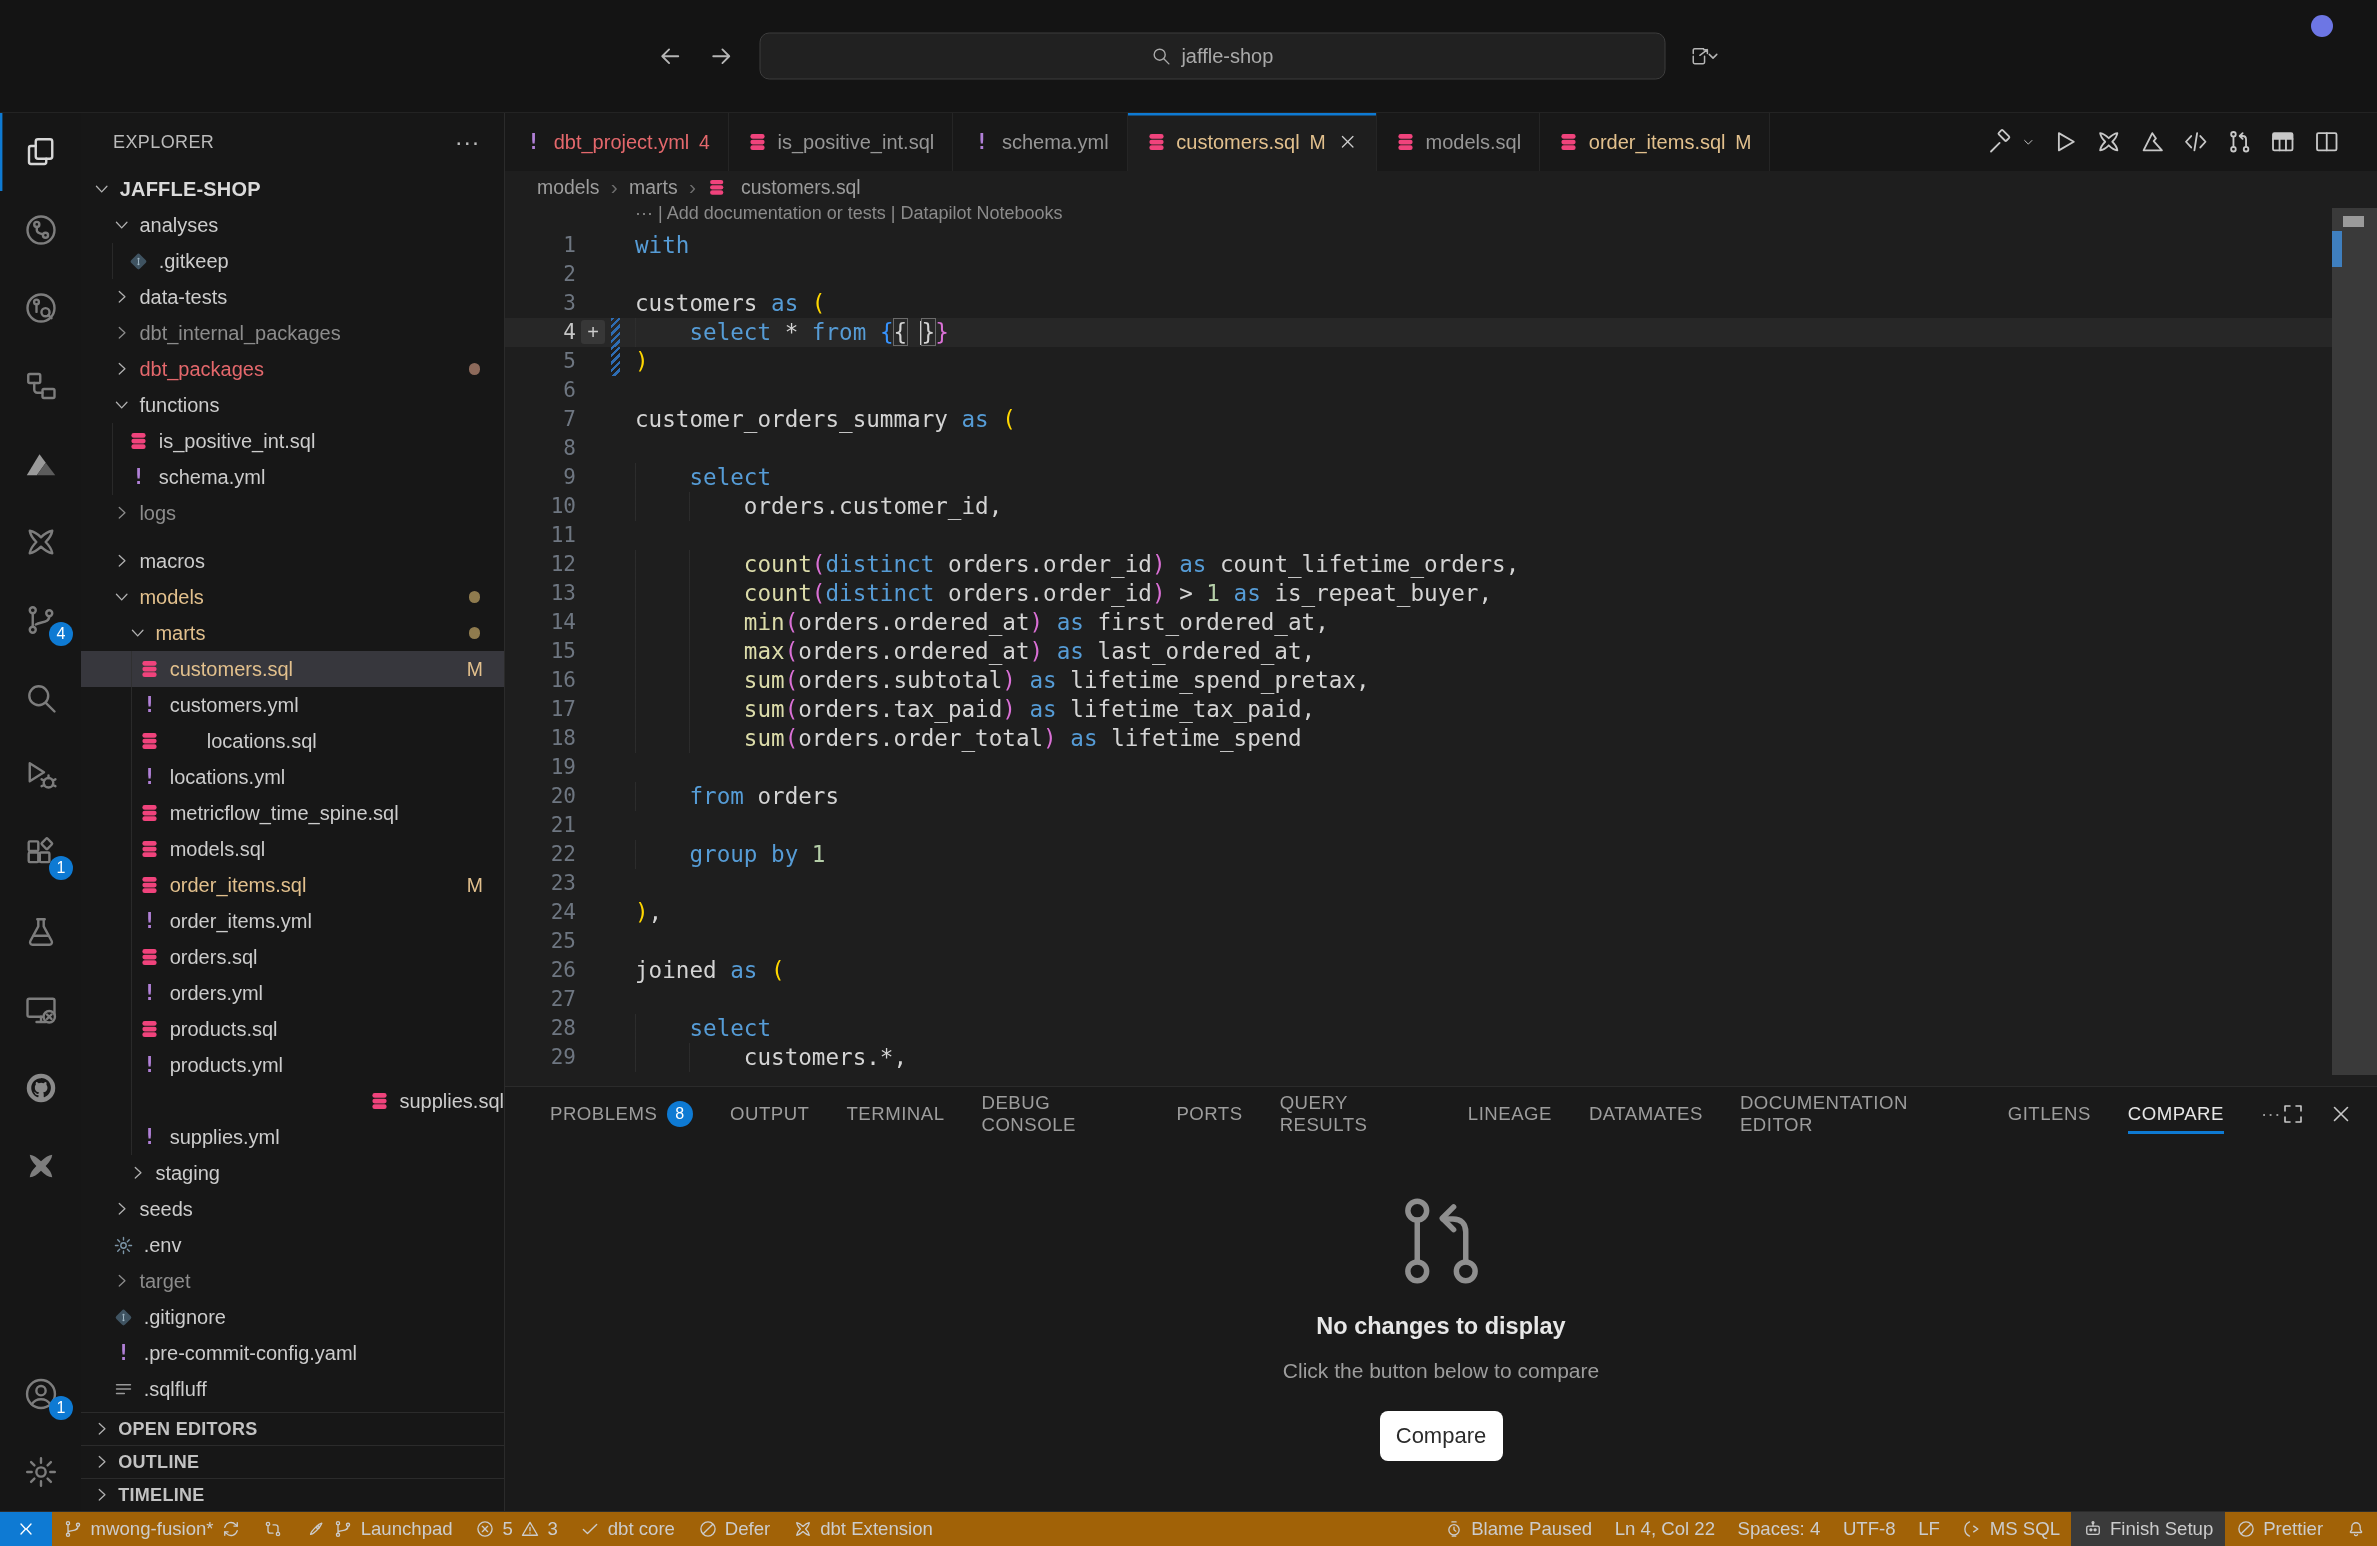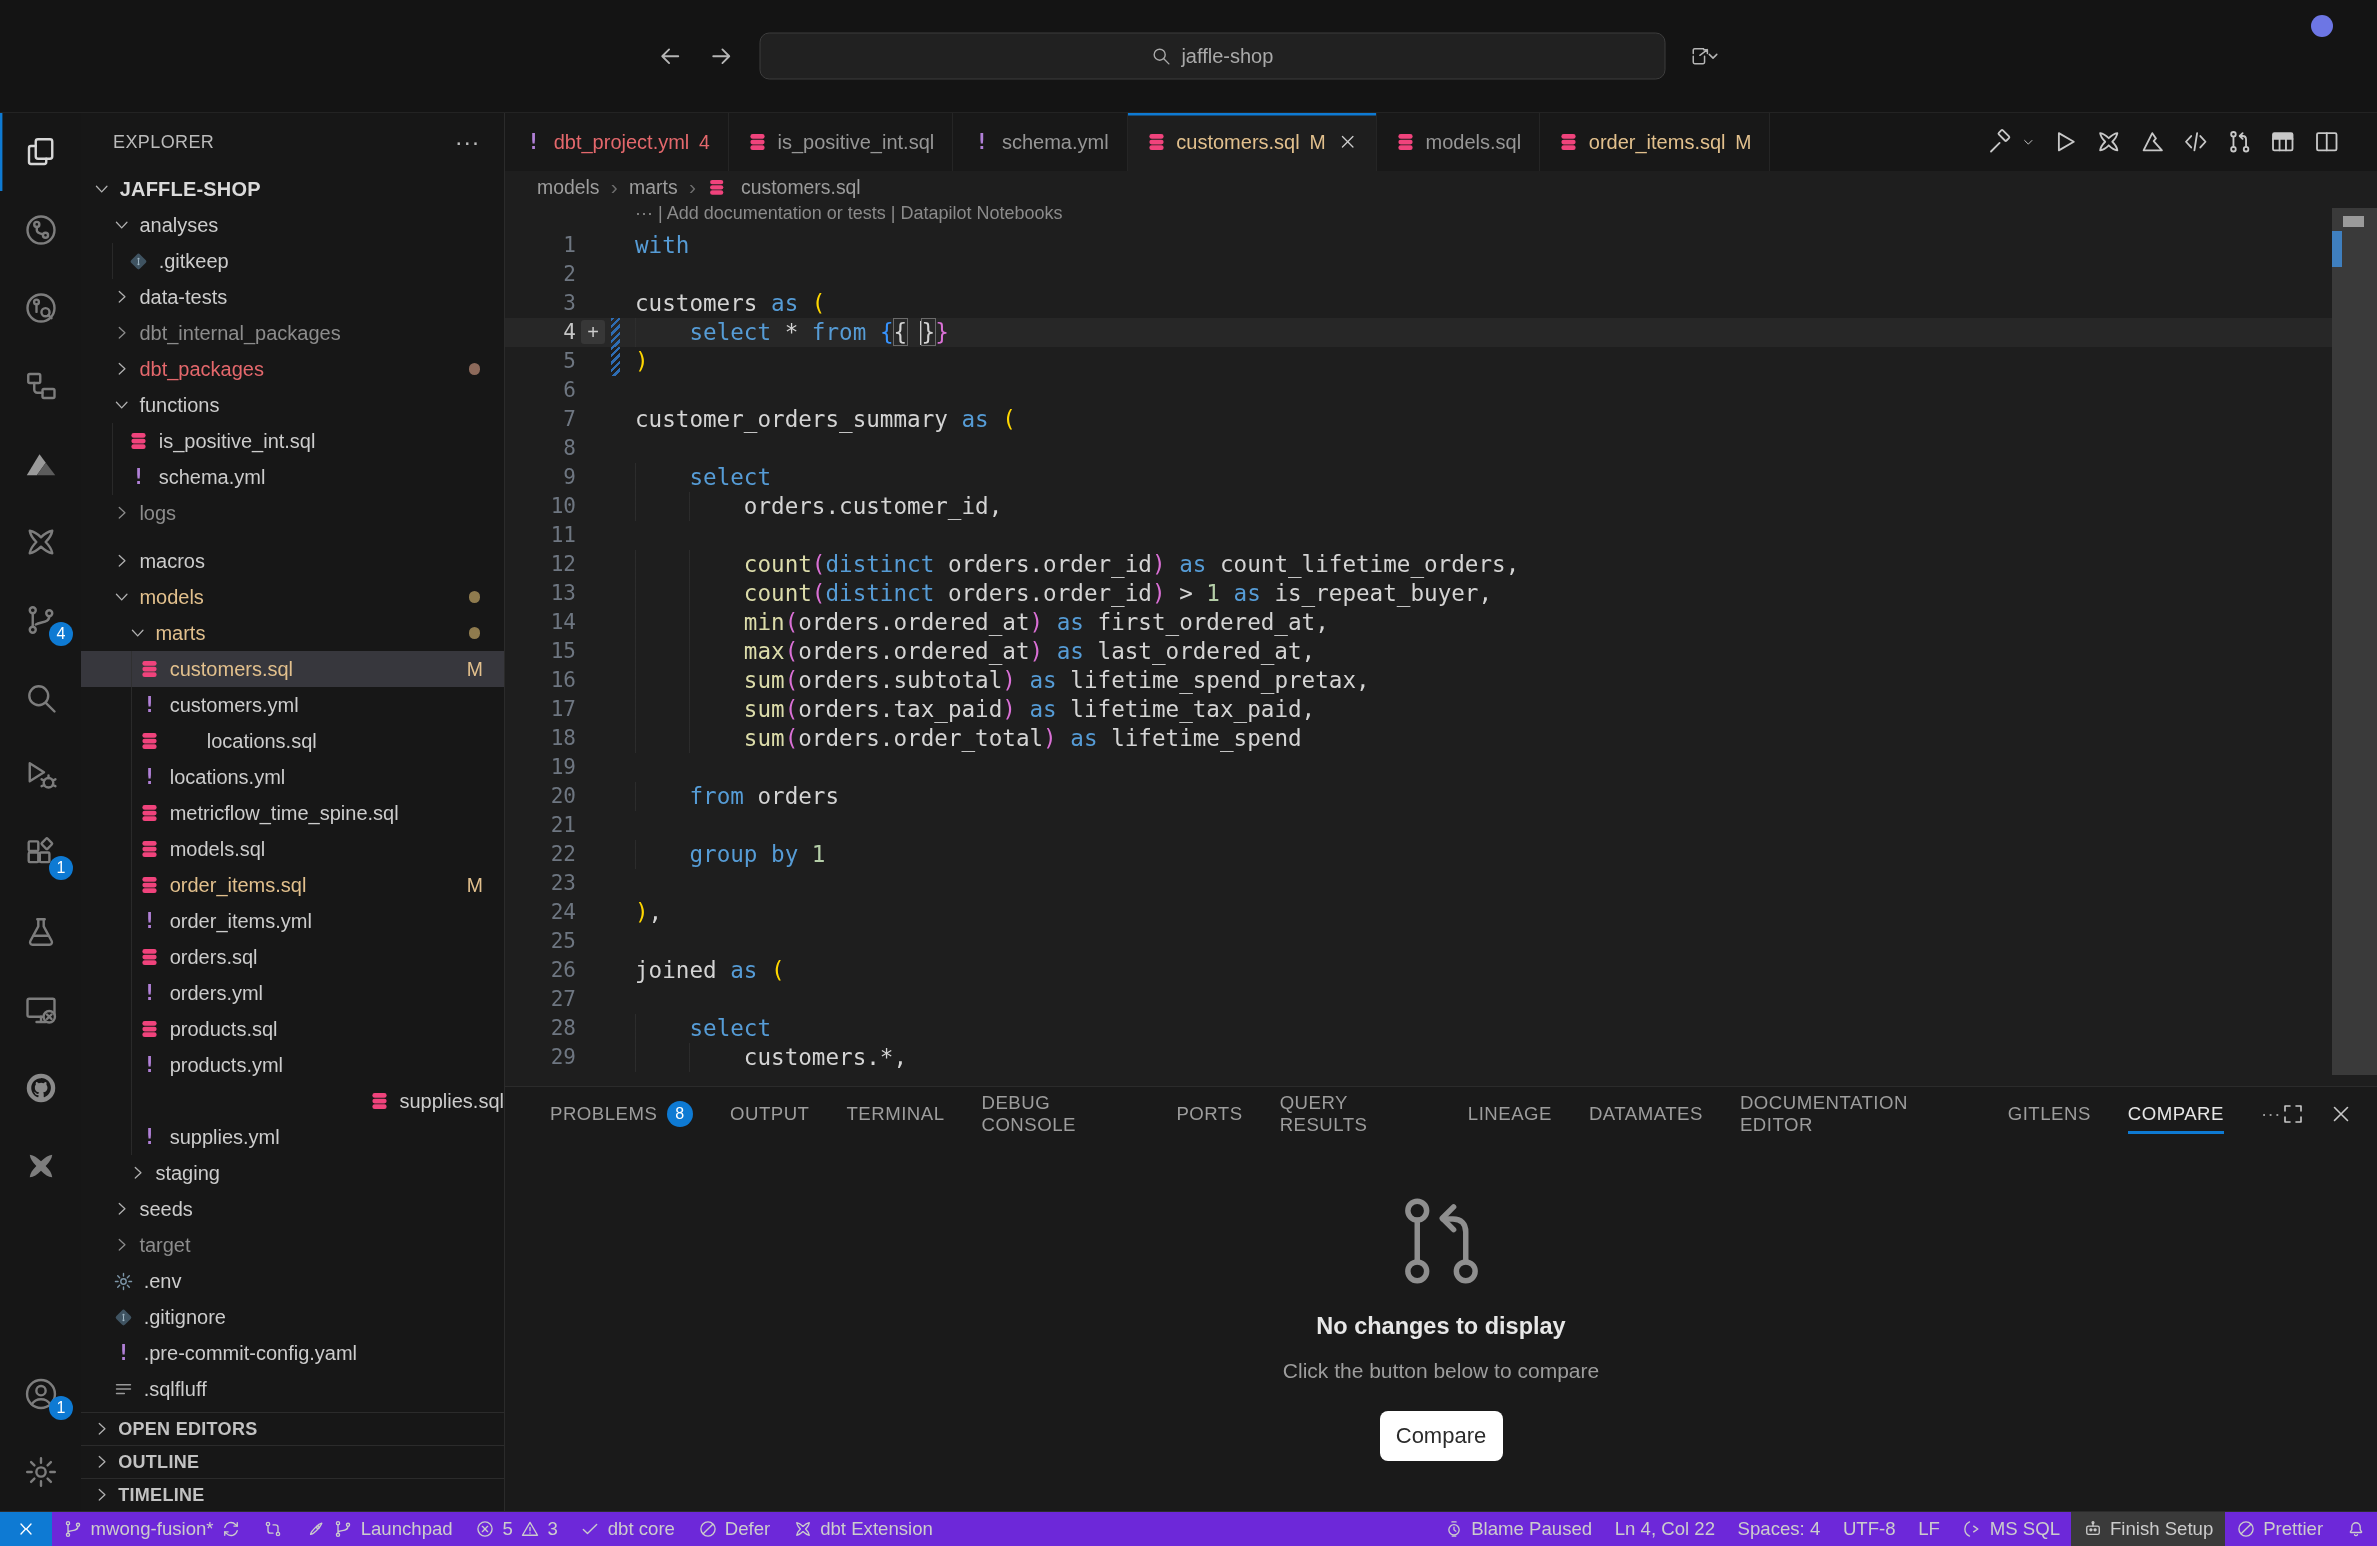--- a/index.html
+++ b/index.html
@@ -96,21 +96,21 @@
   .pbadge { min-width:26px; height:26px; border-radius:13px; background:#0e7ad3; color:#fff; font-size:16px; display:flex; align-items:center; justify-content:center; }
   .pt-right { margin-left:auto; display:flex; gap:24px; color:#c8c8c8; }
   .pt-right .ea { width:24px; height:24px; display:inline-flex; cursor:pointer; }
   .pcontent { flex:1; display:flex; flex-direction:column; align-items:center; justify-content:center; gap:0; }
   .cmp-icon { width:97px; height:102px; color:#8f8f8f; margin-bottom:21px; }
   .cmp-title { font-size:23.5px; font-weight:bold; color:#e7e7e7; margin-bottom:19.4px; }
   .cmp-sub { font-size:21px; color:#9d9d9d; margin-bottom:27.5px; }
   .cmp-btn { width:123px; height:50px; border:none; border-radius:8px; background:#ffffff; color:#2b2b2b; font-size:22px; font-family:"Liberation Sans",sans-serif; cursor:pointer; }
 
   
-  .statusbar { height:35px; background:#6d28d9; border-top:0.8px solid #2b2b2b; display:flex; justify-content:space-between; font-size:18.6px; color:#cccccc; flex:none; }
+  .statusbar { height:35px; background:#a16207; border-top:0.8px solid #2b2b2b; display:flex; justify-content:space-between; font-size:18.6px; color:#cccccc; flex:none; }
   .sb-side { display:flex; align-items:stretch; }
   .sbi { display:flex; align-items:center; gap:7.3px; padding:0 11.3px; cursor:pointer; white-space:nowrap; }
   .sbi .ic { width:20px; height:20px; display:inline-flex; }
   .sbi.remote { background:#0e7ad3; color:#fff; padding:0 16px; }
   .sbi.hl { background:#3a3a3a; }
   .ic svg { width:100%; height:100%; }
 </style>
 </head>
 <body>
 
@@ -547,38 +547,38 @@
             <span>staging</span>
           </div>
           <div class="trow" style="padding-left:31px;">
             <span class="chev">
               <svg viewBox="0 0 24 24" fill="none" stroke="currentColor" stroke-width="1.6" stroke-linecap="round" stroke-linejoin="round">
                 <path d="M9 5.5l7 6.5-7 6.5"></path>
               </svg>
             </span>
             <span>seeds</span>
           </div>
-          <div class="trow dim" style="padding-left:31px;">
-            <span class="chev">
-              <svg viewBox="0 0 24 24" fill="none" stroke="currentColor" stroke-width="1.6" stroke-linecap="round" stroke-linejoin="round">
-                <path d="M9 5.5l7 6.5-7 6.5"></path>
-              </svg>
-            </span>
-            <span>target</span>
-          </div>
           <div class="trow" style="padding-left:32px;">
             <span class="ficon">
               <svg viewBox="0 0 24 24" fill="none" stroke="currentColor" stroke-width="1.6" stroke-linecap="round" stroke-linejoin="round">
                 <g stroke="#7d96a8">
                   <circle cx="12" cy="12" r="3.1"></circle>
                   <path d="M12 2.8v3M12 18.2v3M2.8 12h3M18.2 12h3M5.4 5.4l2.2 2.2M16.4 16.4l2.2 2.2M18.6 5.4l-2.2 2.2M7.6 16.4l-2.2 2.2"></path>
                 </g>
               </svg>
             </span>
             <span>.env</span>
+          </div>
+          <div class="trow dim" style="padding-left:31px;">
+            <span class="chev">
+              <svg viewBox="0 0 24 24" fill="none" stroke="currentColor" stroke-width="1.6" stroke-linecap="round" stroke-linejoin="round">
+                <path d="M9 5.5l7 6.5-7 6.5"></path>
+              </svg>
+            </span>
+            <span>target</span>
           </div>
           <div class="trow" style="padding-left:32px;">
             <span class="ficon">
               <svg viewBox="0 0 24 24" fill="none" stroke="currentColor" stroke-width="1.6" stroke-linecap="round" stroke-linejoin="round">
                 <rect x="5" y="5" width="14" height="14" rx="2.5" transform="rotate(45 12 12)" fill="#3f5361" stroke="none"></rect>
                 <circle cx="12" cy="8.8" r="1.2" fill="#9fb6c3" stroke="none"></circle>
                 <circle cx="12" cy="15.2" r="1.2" fill="#9fb6c3" stroke="none"></circle>
                 <path d="M12 10v4" stroke="#9fb6c3" stroke-width="1.2"></path>
               </svg>
             </span>

